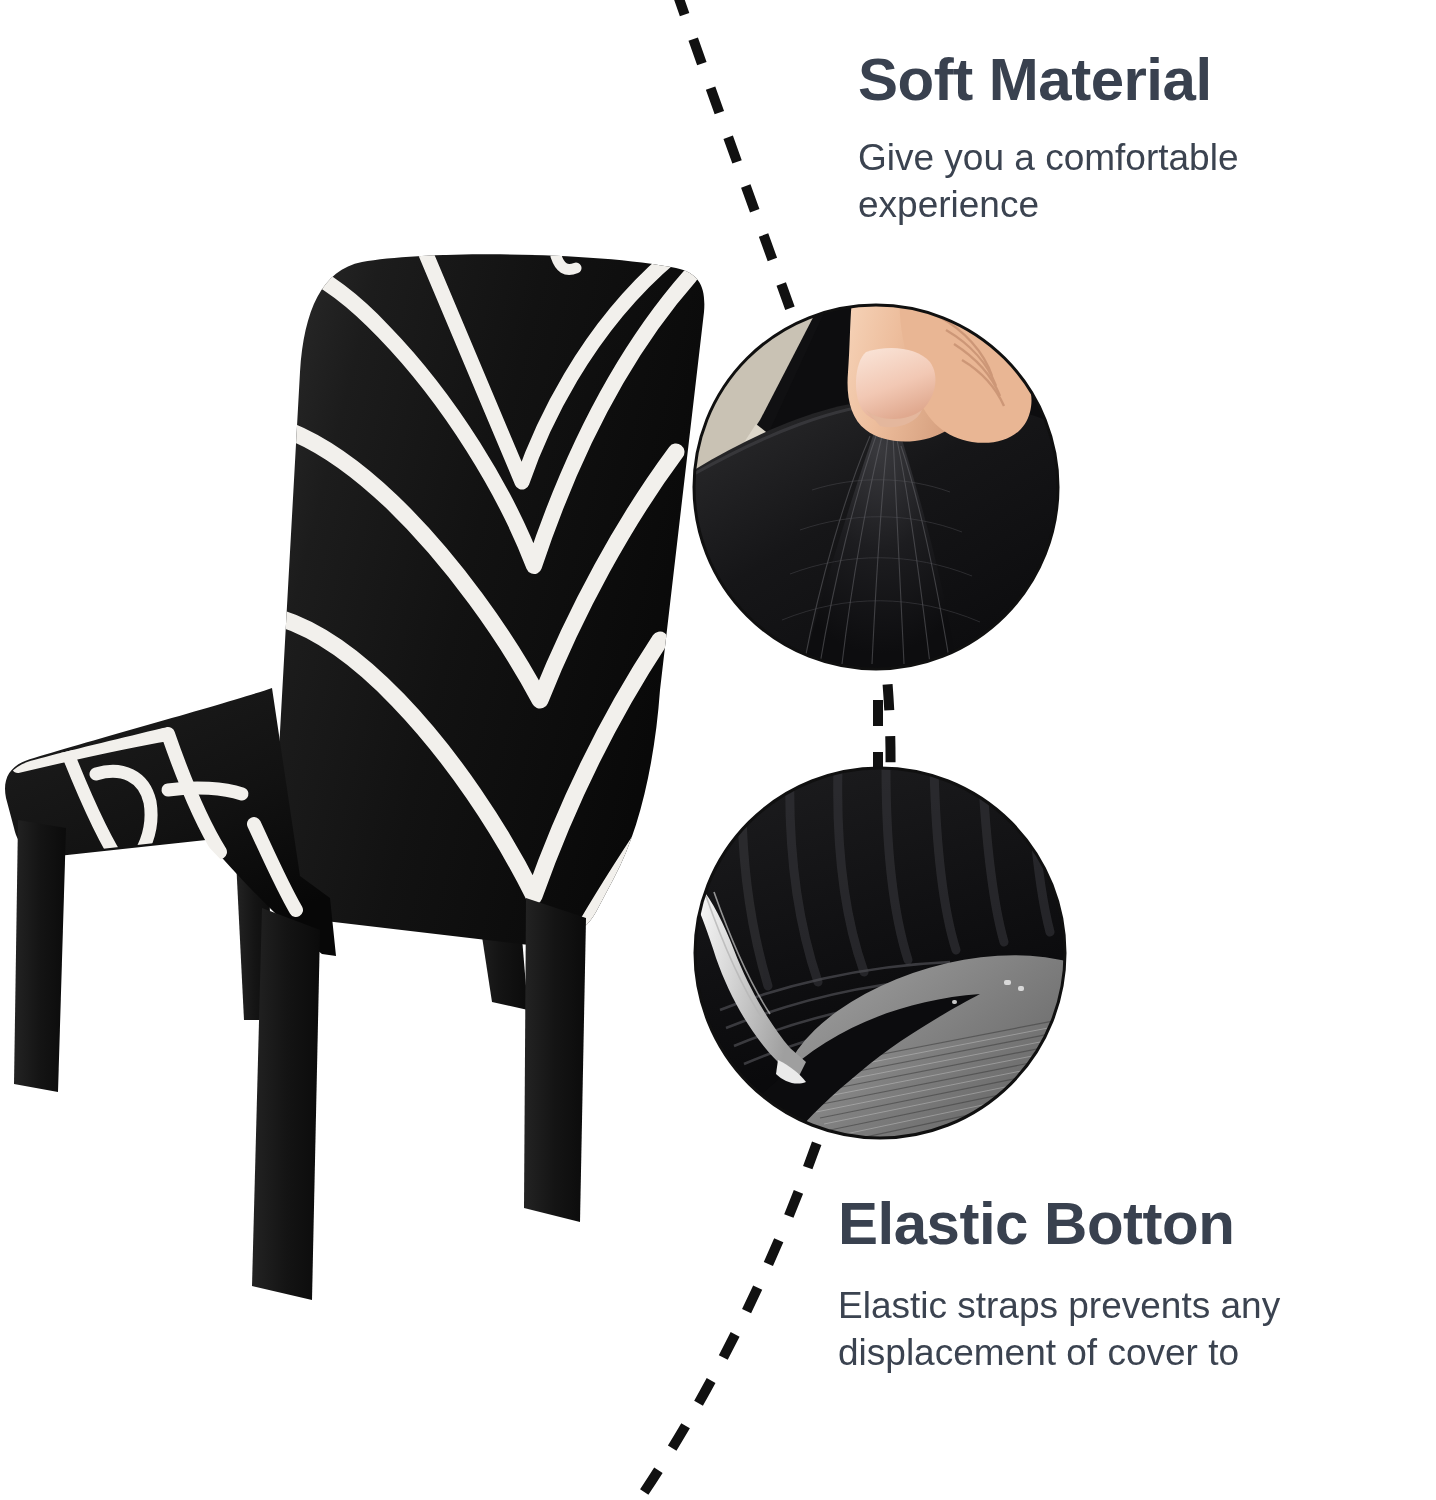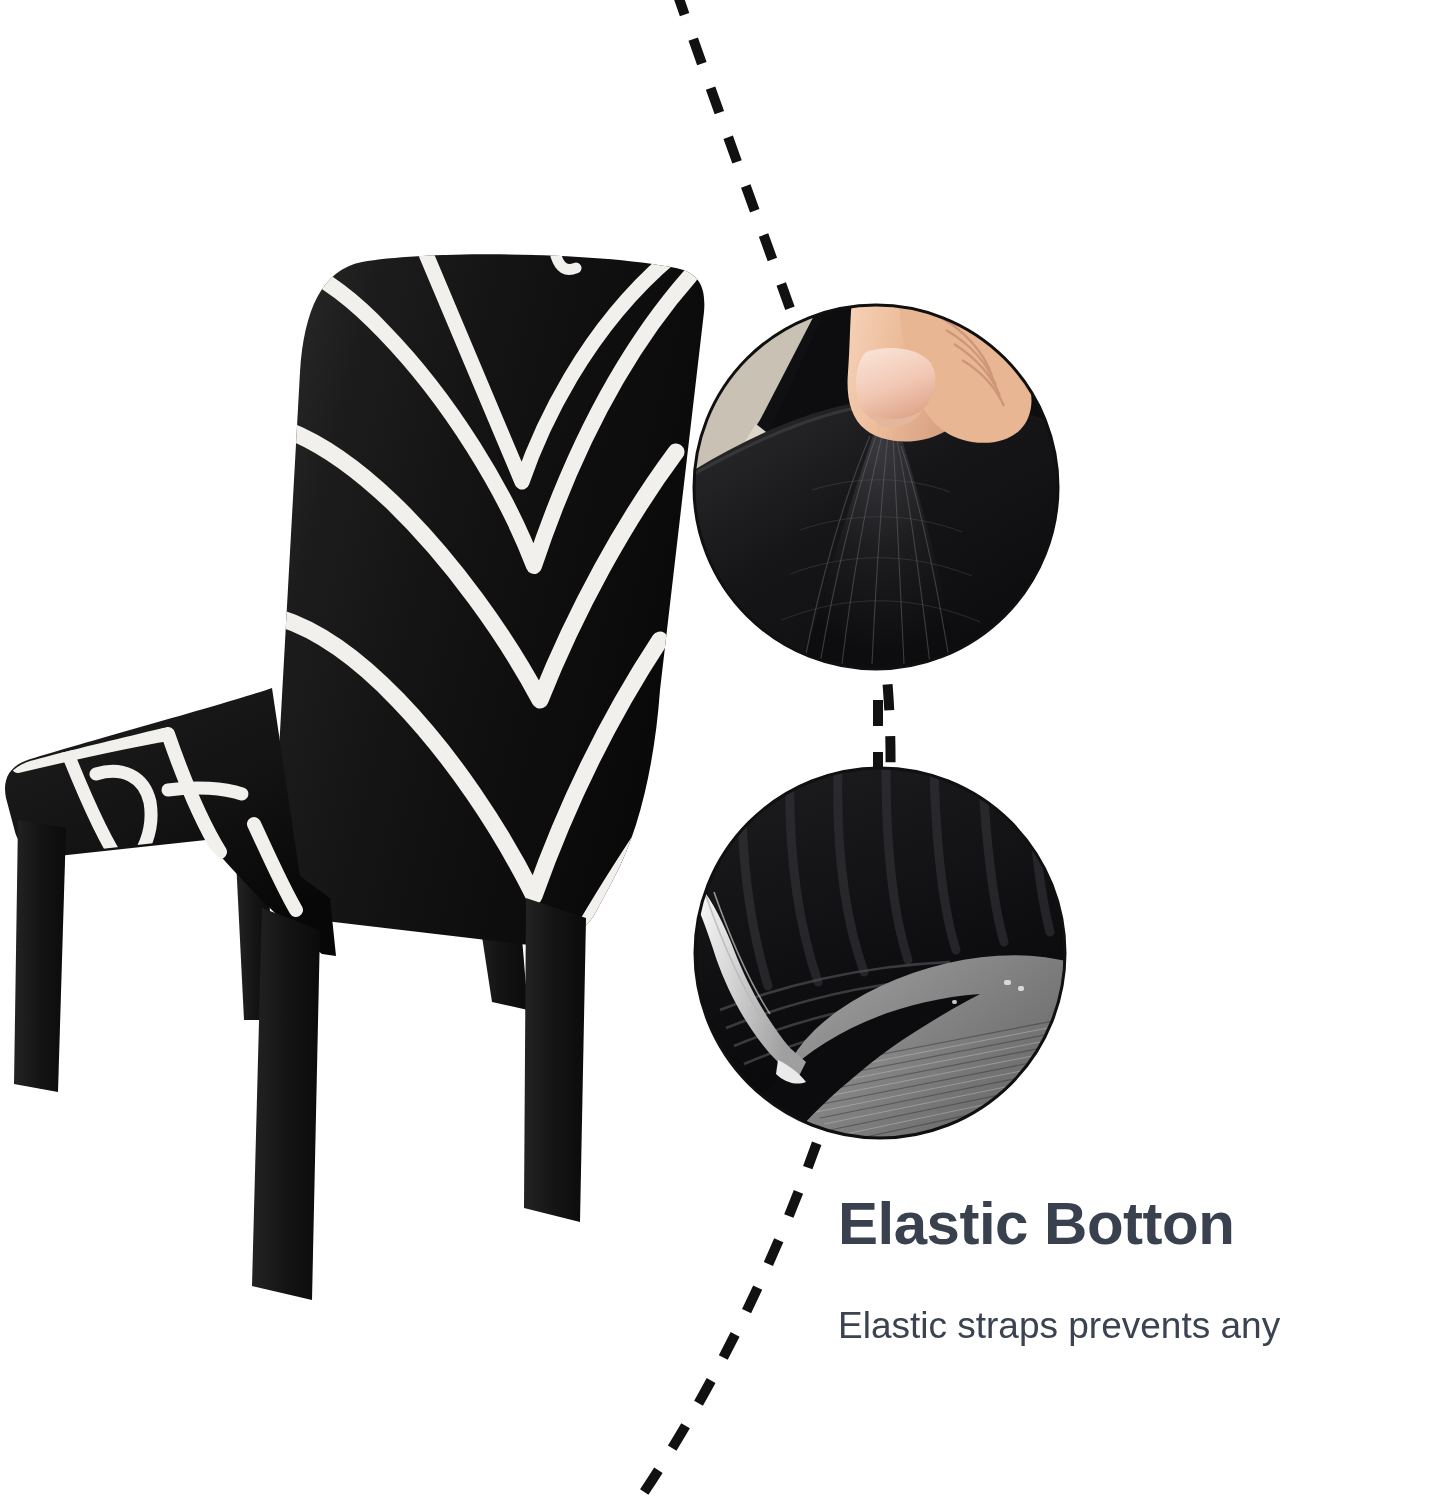--- a/index.html
+++ b/index.html
@@ -31,21 +31,21 @@
     letter-spacing:-0.5px;
     white-space:nowrap;
   }
   .subtext {
     margin-top:22px;
     font-size:37px;
     font-weight:normal;
     color:#3b4350;
     line-height:1.26;
   }
-  #elastic-block .subtext { margin-top:46px; }
+  #elastic-block .subtext { margin-top:26px; }
 </style>
 </head>
 <body>
 
 <div id="stage">
 
   <svg class="layer" viewBox="0 0 1436 1500">
     <defs>
       <linearGradient id="backGrad" x1="0" y1="0" x2="1" y2="0.4">
         <stop offset="0%" stop-color="#2c2c2c"></stop>
@@ -310,21 +310,29 @@
 
       <g fill="#e8e8e8" opacity="0.85">
         <rect x="1004" y="980" width="7" height="5" rx="2"></rect>
         <rect x="1018" y="986" width="6" height="5" rx="2"></rect>
         <rect x="952" y="1000" width="5" height="4" rx="2"></rect>
       </g>
     </g>
     <circle cx="880" cy="953" r="185" fill="none" stroke="#101010" stroke-width="3"></circle>
   </svg>
 
+  <div class="text-block" id="soft-block">
+    <div class="headline">Soft Material</div>
+    <div class="subtext">
+      <div>Give you a comfortable</div>
+      <div>experience</div>
+    </div>
+  </div>
 
   <div class="text-block" id="elastic-block">
     <div class="headline">Elastic Botton</div>
     <div class="subtext">
       <div>Elastic straps prevents any</div>
+      <div>displacement of cover to</div>
     </div>
   </div>
 
 </div>
 
 </body></html>

